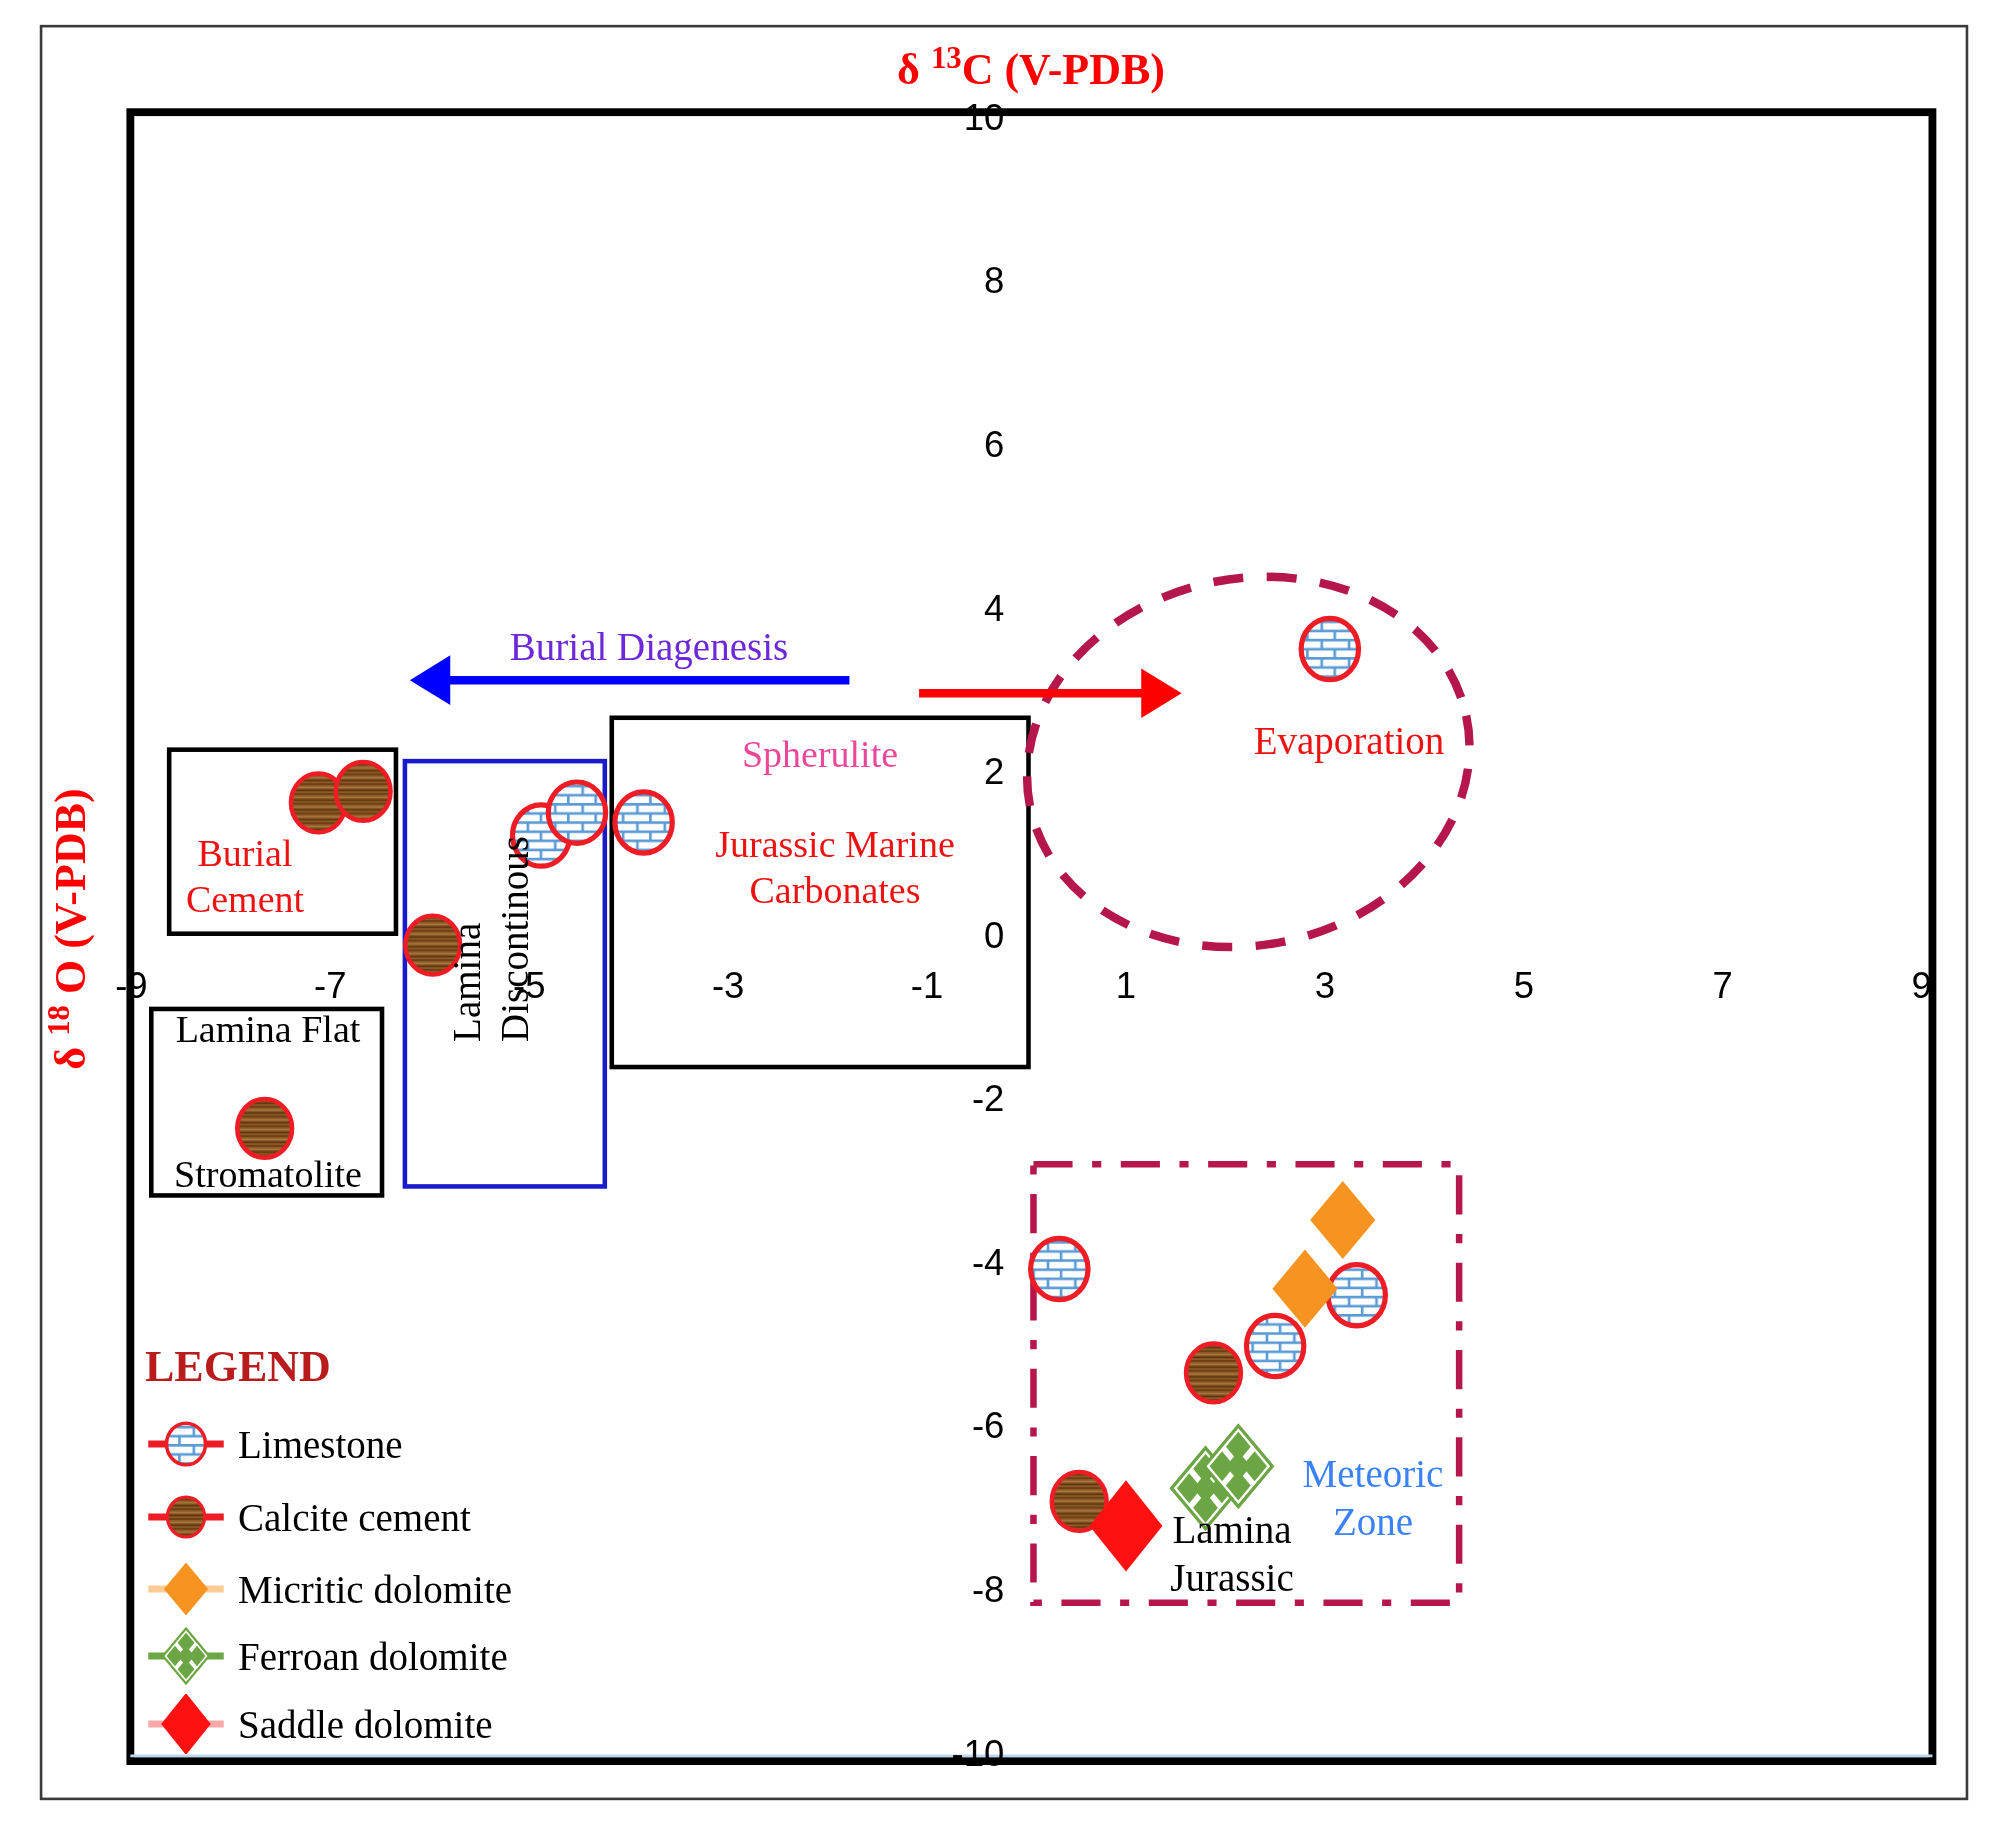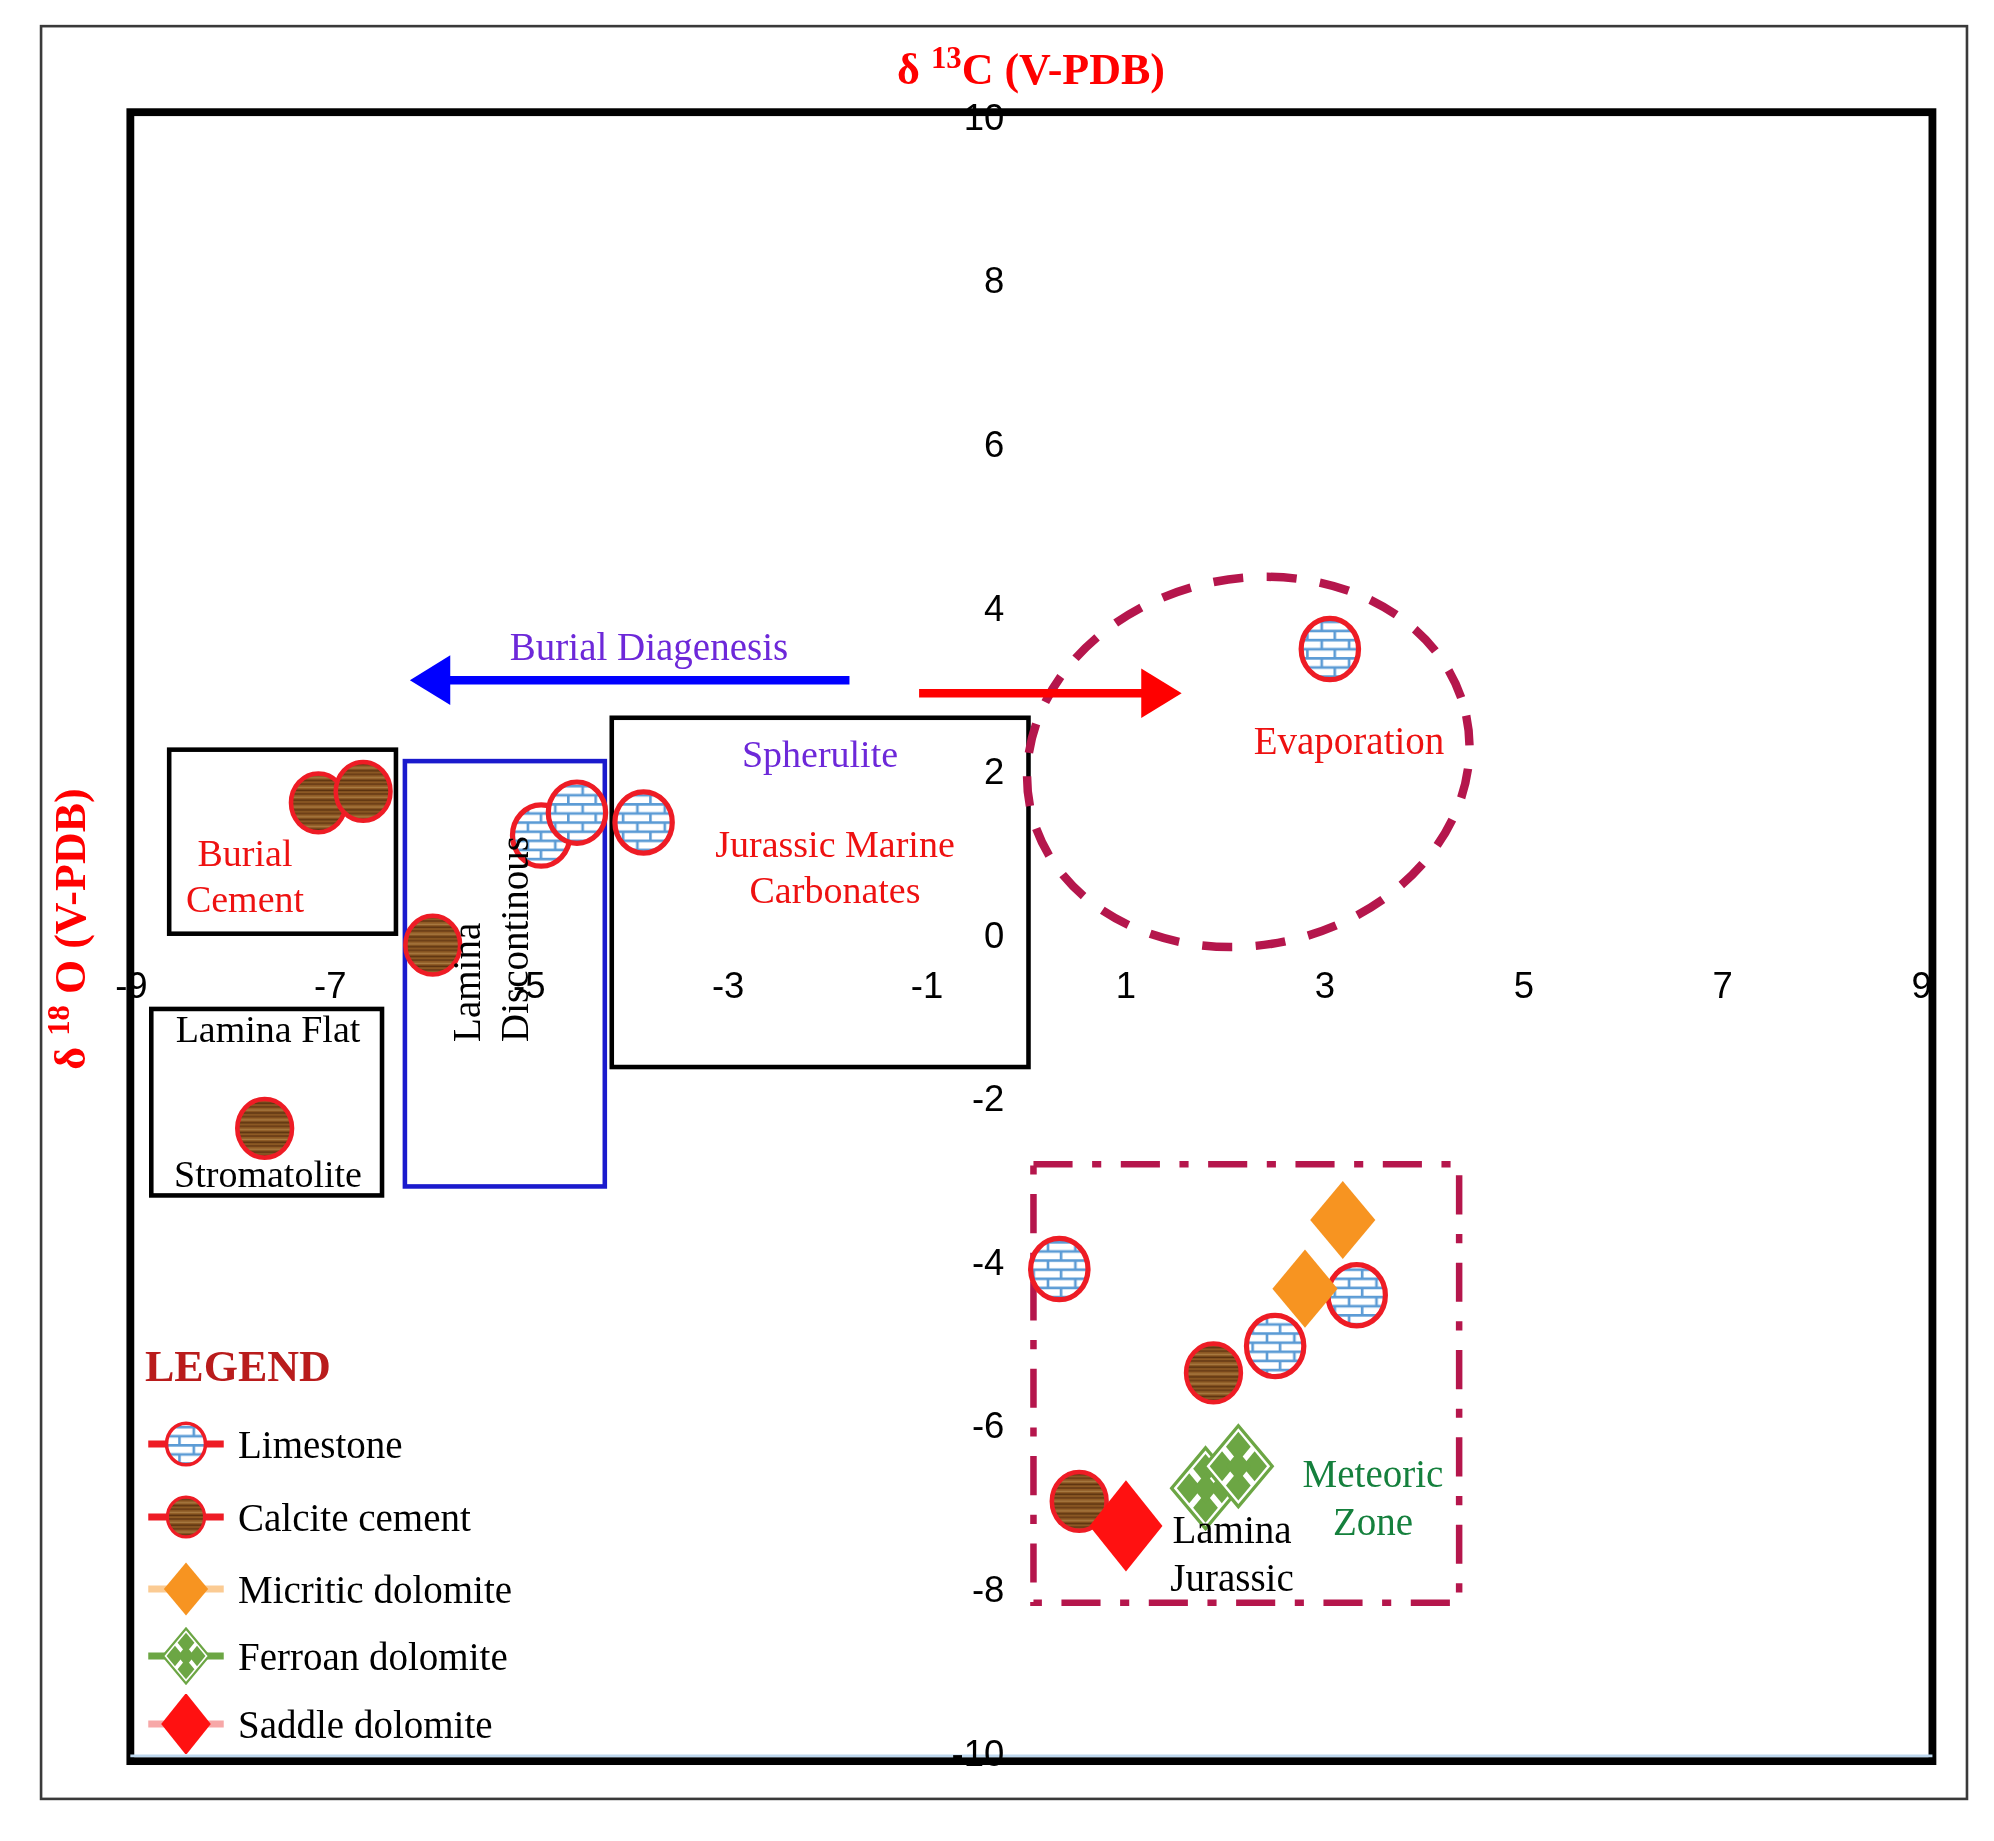--- a/index.html
+++ b/index.html
@@ -141,31 +141,31 @@
   <div class="plot-label" style="left: 268px; top: 1029px; color: rgb(0, 0, 0); font-size: 38px;">
       <span>Lamina Flat</span>
     </div>
   <div class="plot-label" style="left: 268px; top: 1174px; color: rgb(0, 0, 0); font-size: 38px;">
       <span>Stromatolite</span>
     </div>
   <div class="plot-label rot90" style="left: 491px; top: 939px; color: rgb(0, 0, 0); font-size: 39px;">
       <span>Lamina</span>
       <span>Discontinous</span>
     </div>
-  <div class="plot-label" style="left: 820px; top: 754px; color: #6d28d9; font-size: 38px;">
+  <div class="plot-label" style="left: 820px; top: 754px; color: #ec4899; font-size: 38px;">
       <span>Spherulite</span>
     </div>
   <div class="plot-label" style="left: 835px; top: 867px; color: rgb(238, 17, 17); font-size: 38px;">
       <span>Jurassic Marine</span>
       <span>Carbonates</span>
     </div>
   <div class="plot-label" style="left: 1349px; top: 741px; color: rgb(238, 17, 17); font-size: 39px;">
       <span>Evaporation</span>
     </div>
-  <div class="plot-label" style="left: 1373px; top: 1498px; color: #15803d; font-size: 39px;">
+  <div class="plot-label" style="left: 1373px; top: 1498px; color: #3b82f6; font-size: 39px;">
       <span>Meteoric</span>
       <span>Zone</span>
     </div>
   <div class="plot-label" style="left: 1232px; top: 1554px; color: rgb(0, 0, 0); font-size: 39px;">
       <span>Lamina</span>
       <span>Jurassic</span>
     </div>
 
   <div id="legend-heading" style="left: 145px; top: 1341px;">LEGEND</div>
   <div class="legend-row" style="left: 145px; top: 1414px;">

